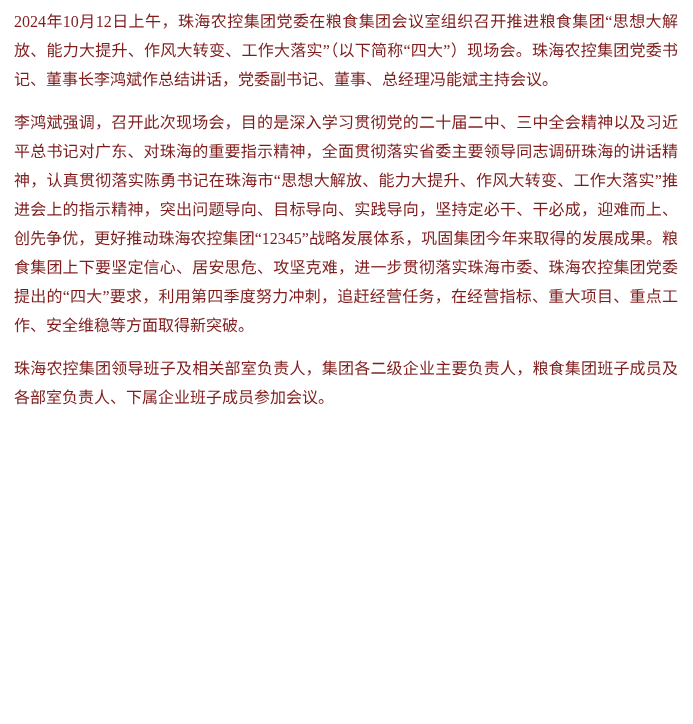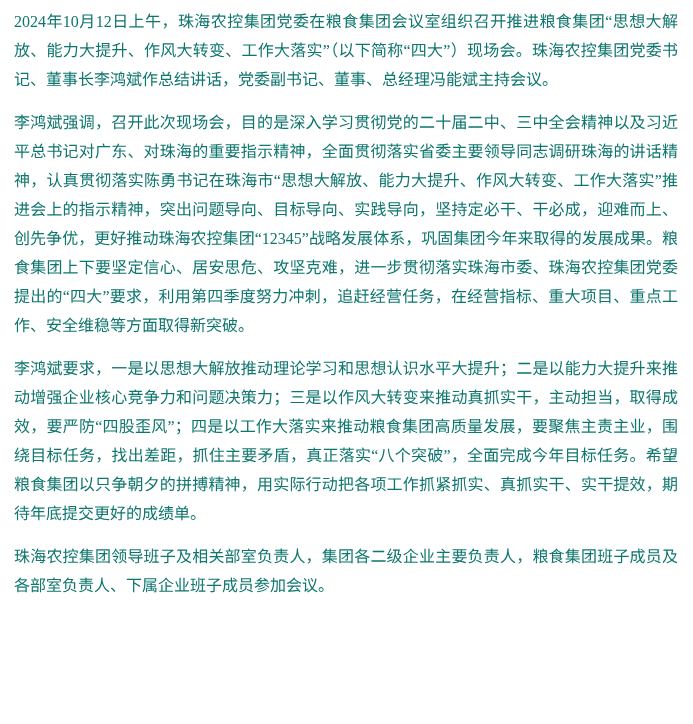--- a/index.html
+++ b/index.html
@@ -14,30 +14,29 @@
     min-height: 724px;
     background: #ffffff;
     padding: 7px 15px 8px 14px;
     overflow: hidden;
   }
   .para {
     margin: 0 0 14px 0;
     font-family: "Liberation Serif", "DejaVu Serif", serif;
     font-size: 16px;
     line-height: 29px;
-    color: #0f766e;
+    color: #7f1d1d;
     text-align: justify;
     text-justify: inter-ideograph;
     word-break: break-all;
   }
   .para:last-child {
     margin-bottom: 0;
   }
 </style>
 </head>
 <body>
 
 <main class="page">
   <p class="para">2024年10月12日上午，珠海农控集团党委在粮食集团会议室组织召开推进粮食集团“思想大解放、能力大提升、作风大转变、工作大落实”（以下简称“四大”）现场会。珠海农控集团党委书记、董事长李鸿斌作总结讲话，党委副书记、董事、总经理冯能斌主持会议。</p>
   <p class="para">李鸿斌强调，召开此次现场会，目的是深入学习贯彻党的二十届二中、三中全会精神以及习近平总书记对广东、对珠海的重要指示精神，全面贯彻落实省委主要领导同志调研珠海的讲话精神，认真贯彻落实陈勇书记在珠海市“思想大解放、能力大提升、作风大转变、工作大落实”推进会上的指示精神，突出问题导向、目标导向、实践导向，坚持定必干、干必成，迎难而上、创先争优，更好推动珠海农控集团“12345”战略发展体系，巩固集团今年来取得的发展成果。粮食集团上下要坚定信心、居安思危、攻坚克难，进一步贯彻落实珠海市委、珠海农控集团党委提出的“四大”要求，利用第四季度努力冲刺，追赶经营任务，在经营指标、重大项目、重点工作、安全维稳等方面取得新突破。</p>
-  <p class="para">李鸿斌要求，一是以思想大解放推动理论学习和思想认识水平大提升；二是以能力大提升来推动增强企业核心竞争力和问题决策力；三是以作风大转变来推动真抓实干，主动担当，取得成效，要严防“四股歪风”；四是以工作大落实来推动粮食集团高质量发展，要聚焦主责主业，围绕目标任务，找出差距，抓住主要矛盾，真正落实“八个突破”，全面完成今年目标任务。希望粮食集团以只争朝夕的拼搏精神，用实际行动把各项工作抓紧抓实、真抓实干、实干提效，期待年底提交更好的成绩单。</p>
   <p class="para">珠海农控集团领导班子及相关部室负责人，集团各二级企业主要负责人，粮食集团班子成员及各部室负责人、下属企业班子成员参加会议。</p>
 </main>
 
 </body></html>

